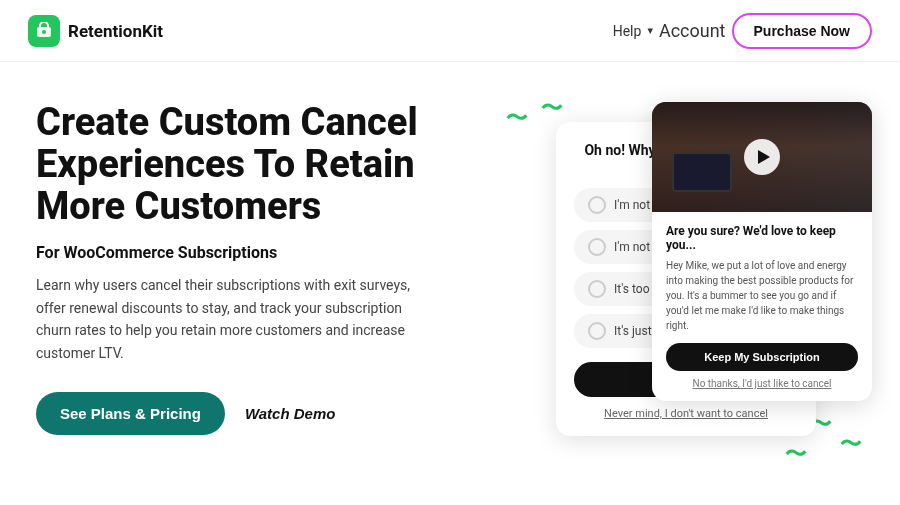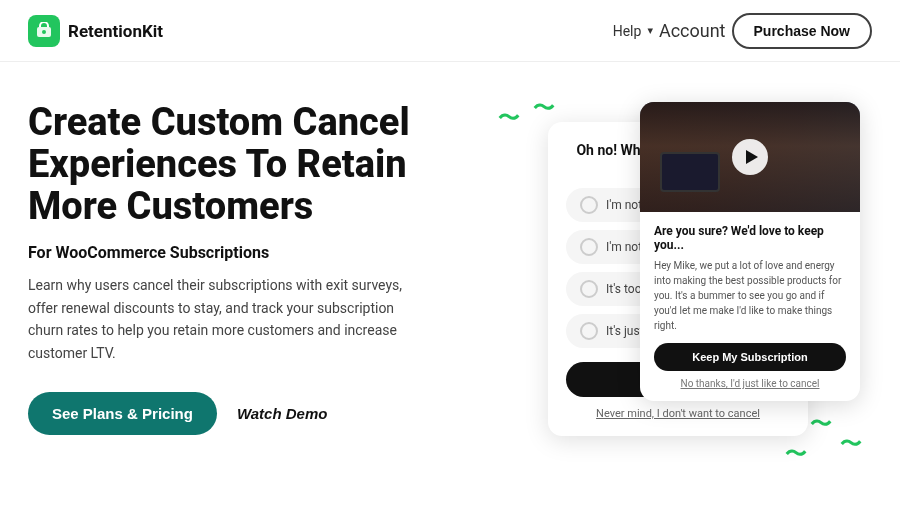--- a/index.html
+++ b/index.html
@@ -52,33 +52,33 @@
       color: #333;
       cursor: pointer;
     }
     .nav-account {
       font-size: 18px;
       color: #333;
       cursor: pointer;
     }
     .btn-purchase {
       background: #fff;
-      border: 2px solid #404040;
+      border: 2px solid #d946ef;
       border-radius: 24px;
       padding: 8px 20px;
       font-size: 14px;
       font-weight: 600;
       cursor: pointer;
       color: #111;
     }
 
     
     .main {
       display: flex;
-      padding: 30px 28px 0 28px;
+      padding: 30px 28px 0 36px;
       height: calc(505px - 62px);
       gap: 20px;
     }
 
     
     .left {
       flex: 0 0 420px;
       display: flex;
       flex-direction: column;
       justify-content: flex-start;
@@ -211,21 +211,21 @@
       color: #666;
       margin-top: 10px;
       text-decoration: underline;
       cursor: pointer;
     }
 
     
     .card-front {
       position: absolute;
       top: 10px;
-      right: 12px;
+      right: 0px;
       width: 220px;
       background: #fff;
       border-radius: 14px;
       box-shadow: 0 4px 24px rgba(0,0,0,0.15);
       overflow: hidden;
       z-index: 2;
     }
     .card-front-img {
       width: 100%;
       height: 110px;

